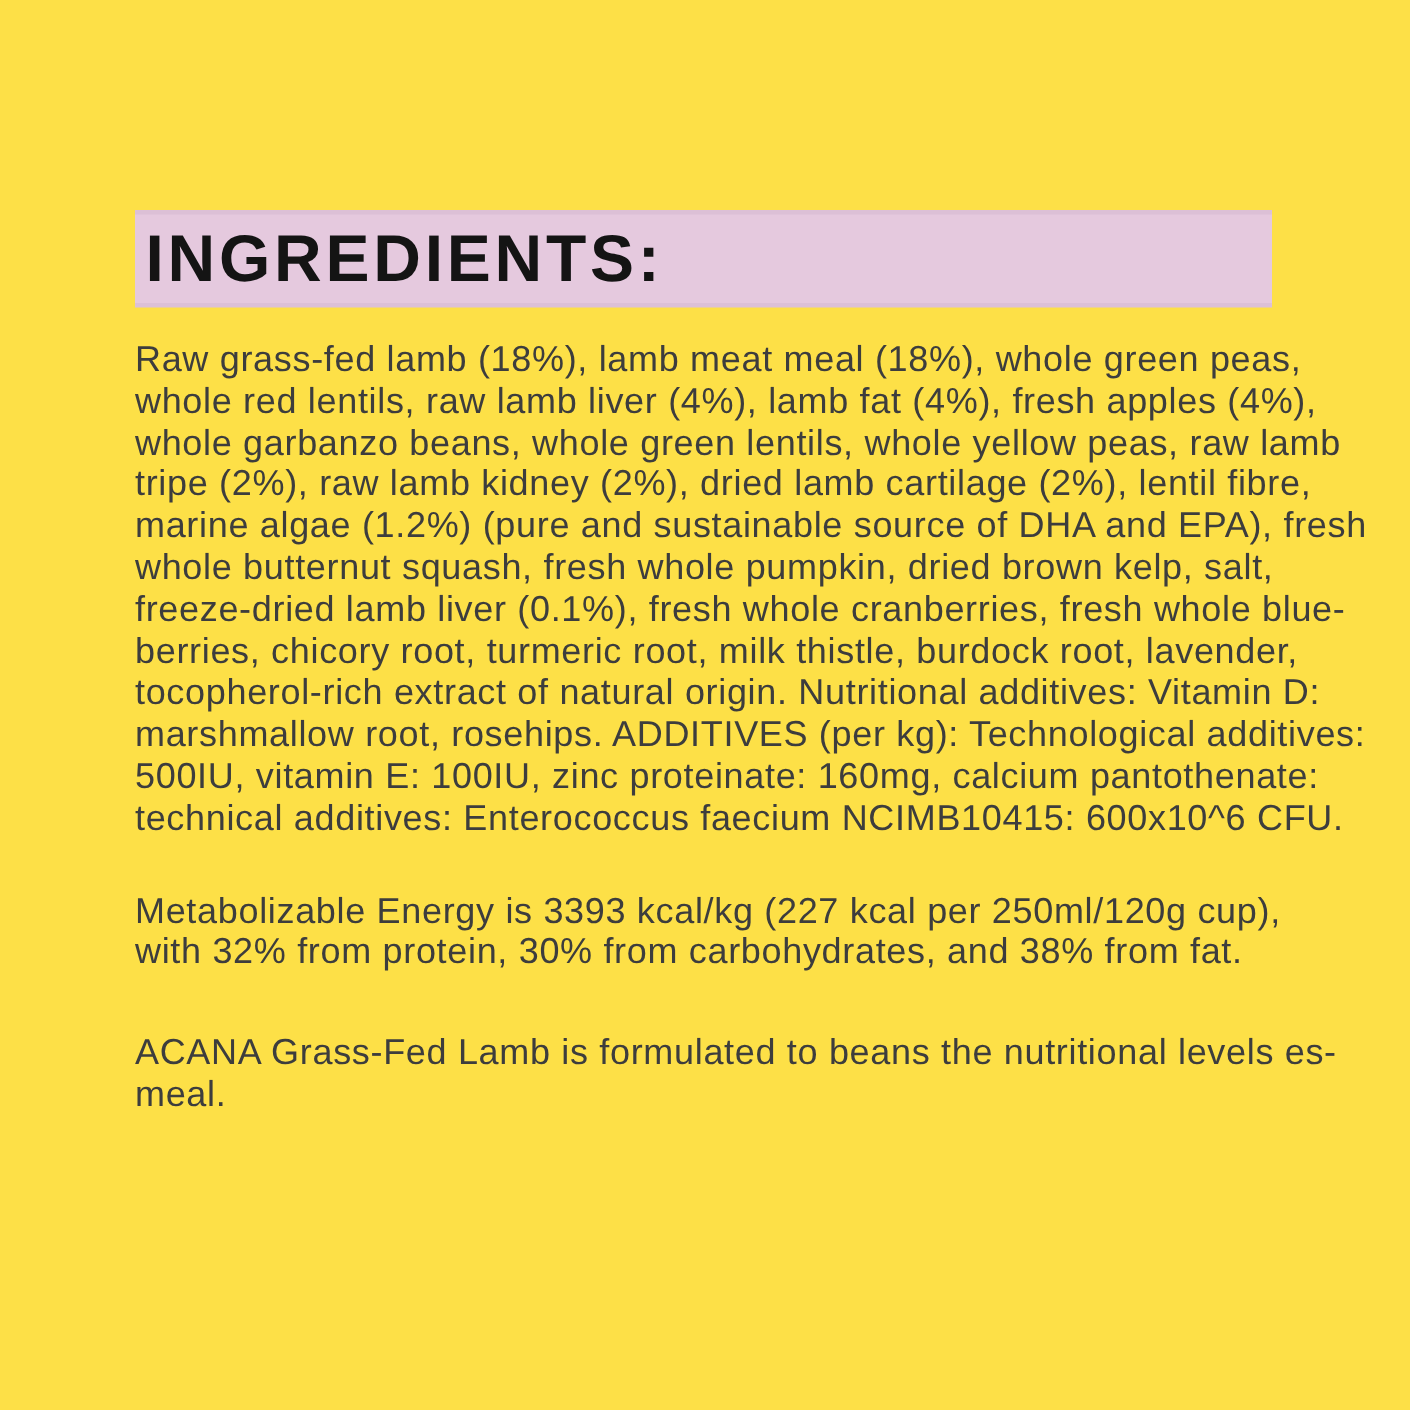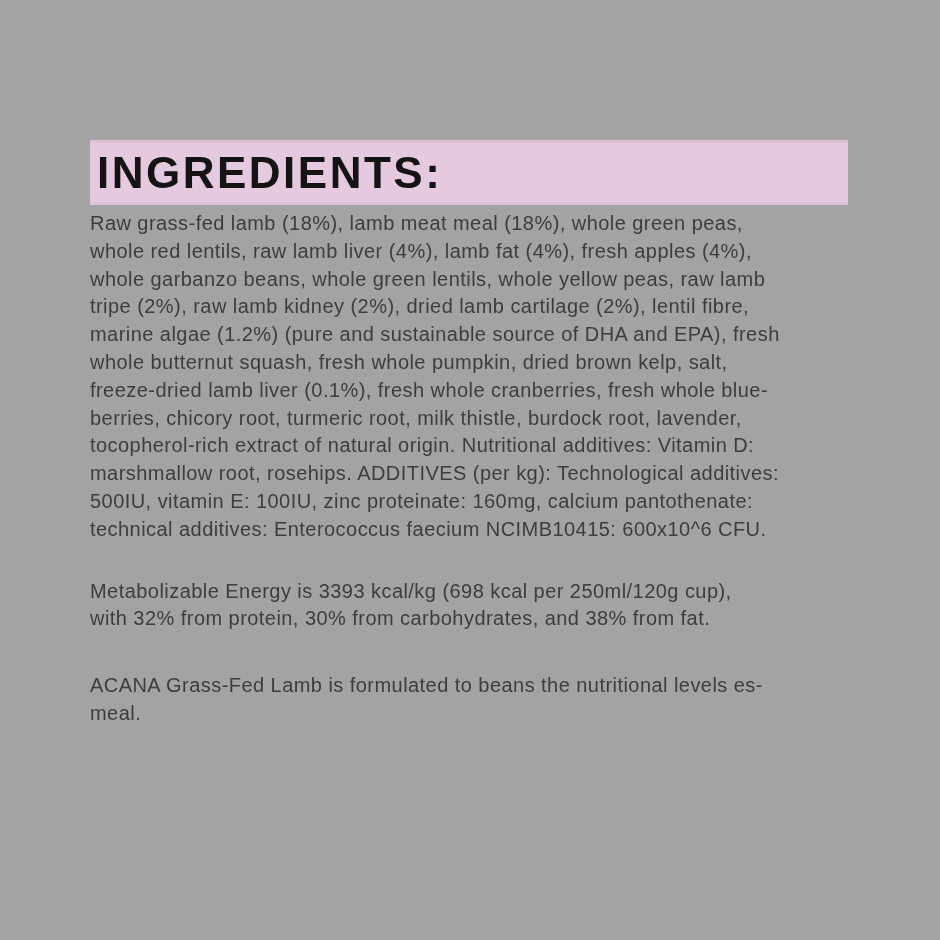--- a/index.html
+++ b/index.html
@@ -5,45 +5,45 @@
   * { margin: 0; padding: 0; box-sizing: border-box; }
   html, body {
     width: 940px; height: 940px;
     background: #ffffff;
     font-family: "Liberation Sans", "DejaVu Sans", sans-serif;
     overflow: hidden;
   }
   .page {
     position: relative;
     width: 940px; height: 940px;
-    background: #a3a3a3;
+    background: #fde047;
   }
   .header-bar {
     position: absolute;
     left: 90px; top: 140px;
     width: 758px; height: 65px;
     background: #e5c9de;
     display: flex;
     align-items: center;
     padding-left: 7px;
     box-shadow: inset 0 3px 0 rgba(120,80,110,0.07), inset 0 -3px 0 rgba(120,80,110,0.07);
   }
   .header-title {
     font-size: 44px;
     font-weight: 800;
     letter-spacing: 2.5px;
     color: #141414;
     white-space: nowrap;
   }
   .body-text {
     position: absolute;
-    left: 90px; top: 210px;
+    left: 90px; top: 226px;
     width: 800px;
     color: #3d3d3d;
-    font-size: 20px;
+    font-size: 24px;
     line-height: 27.8px;
     letter-spacing: 0.45px;
   }
   .para { display: block; }
   .para.energy { margin-top: 34px; }
   .para.formulation { margin-top: 39px; }
   .line { display: block; white-space: nowrap; }
 </style>
 </head>
 <body>
@@ -65,21 +65,21 @@
       <span class="line">whole butternut squash, fresh whole pumpkin, dried brown kelp, salt,</span>
       <span class="line">freeze-dried lamb liver (0.1%), fresh whole cranberries, fresh whole blue-</span>
       <span class="line">berries, chicory root, turmeric root, milk thistle, burdock root, lavender,</span>
       <span class="line">tocopherol-rich extract of natural origin. Nutritional additives: Vitamin D:</span>
       <span class="line">marshmallow root, rosehips. ADDITIVES (per kg): Technological additives:</span>
       <span class="line">500IU, vitamin E: 100IU, zinc proteinate: 160mg, calcium pantothenate:</span>
       <span class="line">technical additives: Enterococcus faecium NCIMB10415: 600x10^6 CFU.</span>
     </div>
 
     <div class="para energy">
-      <span class="line">Metabolizable Energy is 3393 kcal/kg (698 kcal per 250ml/120g cup),</span>
+      <span class="line">Metabolizable Energy is 3393 kcal/kg (227 kcal per 250ml/120g cup),</span>
       <span class="line">with 32% from protein, 30% from carbohydrates, and 38% from fat.</span>
     </div>
 
     <div class="para formulation">
       <span class="line">ACANA Grass-Fed Lamb is formulated to beans the nutritional levels es-</span>
       <span class="line">meal.</span>
     </div>
 
   </div>
 

